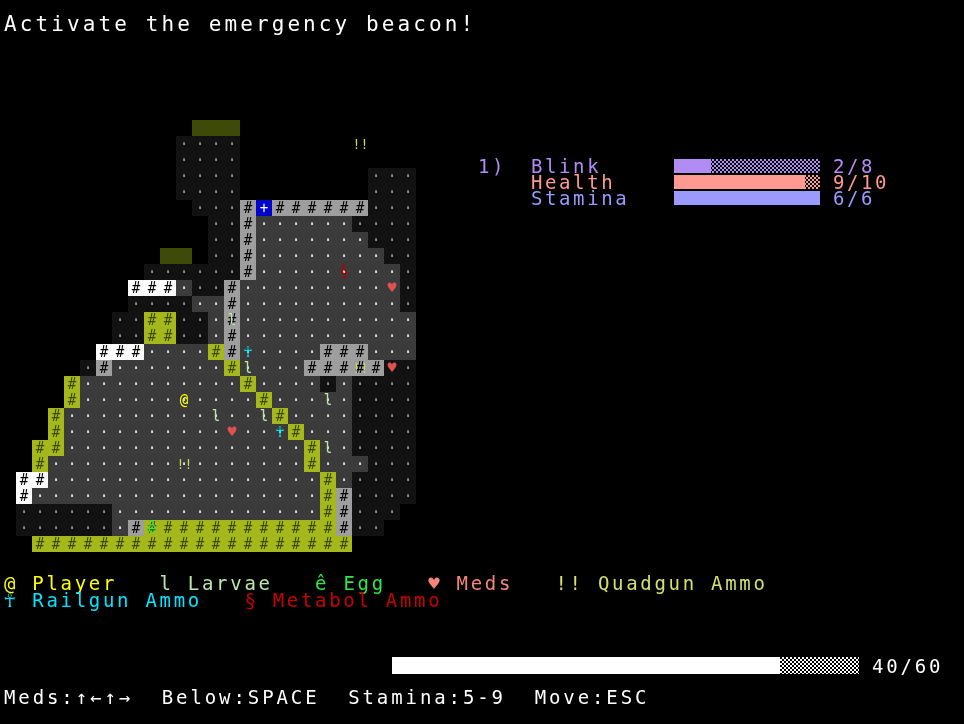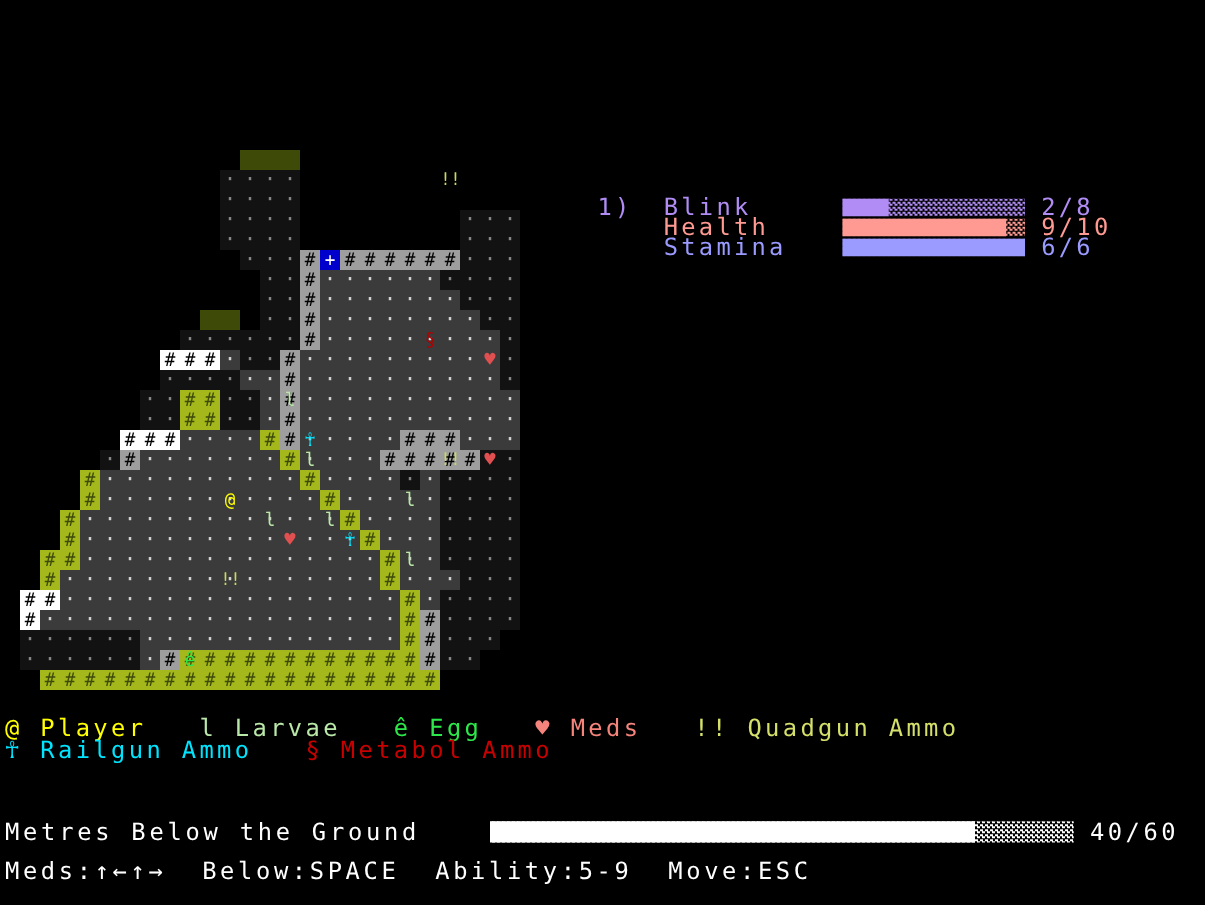--- a/index.html
+++ b/index.html
@@ -203,20 +203,21 @@
     white-space: pre;
     color: #ffffff;
   }
   .cmd-item { white-space: pre; }
 </style>
 </head>
 <body>
 
 <div id="screen">
 
+  <div id="message-line">Activate the emergency beacon!</div>
 
   <div id="map">
       <div class="tile" style="left: 192px; top: 32px; background: rgb(62, 74, 8);"></div>
       <div class="tile" style="left: 208px; top: 32px; background: rgb(62, 74, 8);"></div>
       <div class="tile" style="left: 224px; top: 32px; background: rgb(62, 74, 8);"></div>
       <div class="tile" style="left: 176px; top: 48px; background: rgb(18, 18, 18);"><span style="color: rgb(136, 136, 136); font-size: 17px;">·</span></div>
       <div class="tile" style="left: 192px; top: 48px; background: rgb(18, 18, 18);"><span style="color: rgb(136, 136, 136); font-size: 17px;">·</span></div>
       <div class="tile" style="left: 208px; top: 48px; background: rgb(18, 18, 18);"><span style="color: rgb(136, 136, 136); font-size: 17px;">·</span></div>
       <div class="tile" style="left: 224px; top: 48px; background: rgb(18, 18, 18);"><span style="color: rgb(136, 136, 136); font-size: 17px;">·</span></div>
       <div class="tile" style="left: 176px; top: 64px; background: rgb(18, 18, 18);"><span style="color: rgb(136, 136, 136); font-size: 17px;">·</span></div>
@@ -704,23 +705,22 @@
       <div class="status-row"><div class="status-label" style="color: rgb(255, 154, 146);">Health</div><div class="status-bar"><div class="bar-empty" style="background-color: rgb(0, 0, 0); background-image: repeating-conic-gradient(rgb(255, 154, 146) 0%, rgb(255, 154, 146) 25%, transparent 0%, transparent 50%); background-size: 4px 4px;"></div><div class="bar-fill" style="background: rgb(255, 154, 146); width: 90%;"></div></div><div class="status-value" style="color: rgb(255, 154, 146);">9/10</div></div>
       <div class="status-row"><div class="status-label" style="color: rgb(154, 154, 255);">Stamina</div><div class="status-bar"><div class="bar-empty" style="background-color: rgb(0, 0, 0); background-image: repeating-conic-gradient(rgb(154, 154, 255) 0%, rgb(154, 154, 255) 25%, transparent 0%, transparent 50%); background-size: 4px 4px;"></div><div class="bar-fill" style="background: rgb(154, 154, 255); width: 100%;"></div></div><div class="status-value" style="color: rgb(154, 154, 255);">6/6</div></div>
     </div>
 
   <div id="legend">
       <div class="legend-row"><span class="legend-item"><span class="legend-glyph" style="color: rgb(255, 255, 0);">@</span><span> </span><span class="legend-text" style="color: rgb(255, 255, 0);">Player</span></span><span>   </span><span class="legend-item"><span class="legend-glyph" style="color: rgb(185, 232, 168);">l</span><span> </span><span class="legend-text" style="color: rgb(185, 232, 168);">Larvae</span></span><span>   </span><span class="legend-item"><span class="legend-glyph" style="color: rgb(44, 232, 74);">ê</span><span> </span><span class="legend-text" style="color: rgb(44, 232, 74);">Egg</span></span><span>   </span><span class="legend-item"><span class="legend-glyph" style="color: rgb(245, 132, 124);">♥</span><span> </span><span class="legend-text" style="color: rgb(245, 132, 124);">Meds</span></span><span>   </span><span class="legend-item"><span class="legend-glyph" style="color: rgb(212, 224, 106);">!!</span><span> </span><span class="legend-text" style="color: rgb(212, 224, 106);">Quadgun Ammo</span></span></div>
       <div class="legend-row"><span class="legend-item"><span class="legend-glyph" style="color: rgb(0, 229, 255);">☥</span><span> </span><span class="legend-text" style="color: rgb(0, 229, 255);">Railgun Ammo</span></span><span>   </span><span class="legend-item"><span class="legend-glyph" style="color: rgb(200, 0, 0);">§</span><span> </span><span class="legend-text" style="color: rgb(200, 0, 0);">Metabol Ammo</span></span></div>
     </div>
 
   <div id="depth-bar-row">
-    <div id="depth-label">Metres Below the Ground</div>
     <div id="depth-track">
       <div id="depth-empty" style="background-color: rgb(0, 0, 0); background-image: repeating-conic-gradient(rgb(255, 255, 255) 0%, rgb(255, 255, 255) 25%, transparent 0%, transparent 50%); background-size: 4px 4px;"></div>
       <div id="depth-fill" style="background: rgb(255, 255, 255); width: 83%;"></div>
     </div>
     <div id="depth-value">40/60</div>
   </div>
 
-  <div id="command-bar"><span class="cmd-item"><span>Meds:</span><span>↑←↑→</span></span><span>  </span><span class="cmd-item"><span>Below:</span><span>SPACE</span></span><span>  </span><span class="cmd-item"><span>Ability:</span><span>5-9</span></span><span>  </span><span class="cmd-item"><span>Move:</span><span>ESC</span></span></div>
+  <div id="command-bar"><span class="cmd-item"><span>Meds:</span><span>↑←↑→</span></span><span>  </span><span class="cmd-item"><span>Below:</span><span>SPACE</span></span><span>  </span><span class="cmd-item"><span>Stamina:</span><span>5-9</span></span><span>  </span><span class="cmd-item"><span>Move:</span><span>ESC</span></span></div>
 
 </div>
 
 </body></html>

